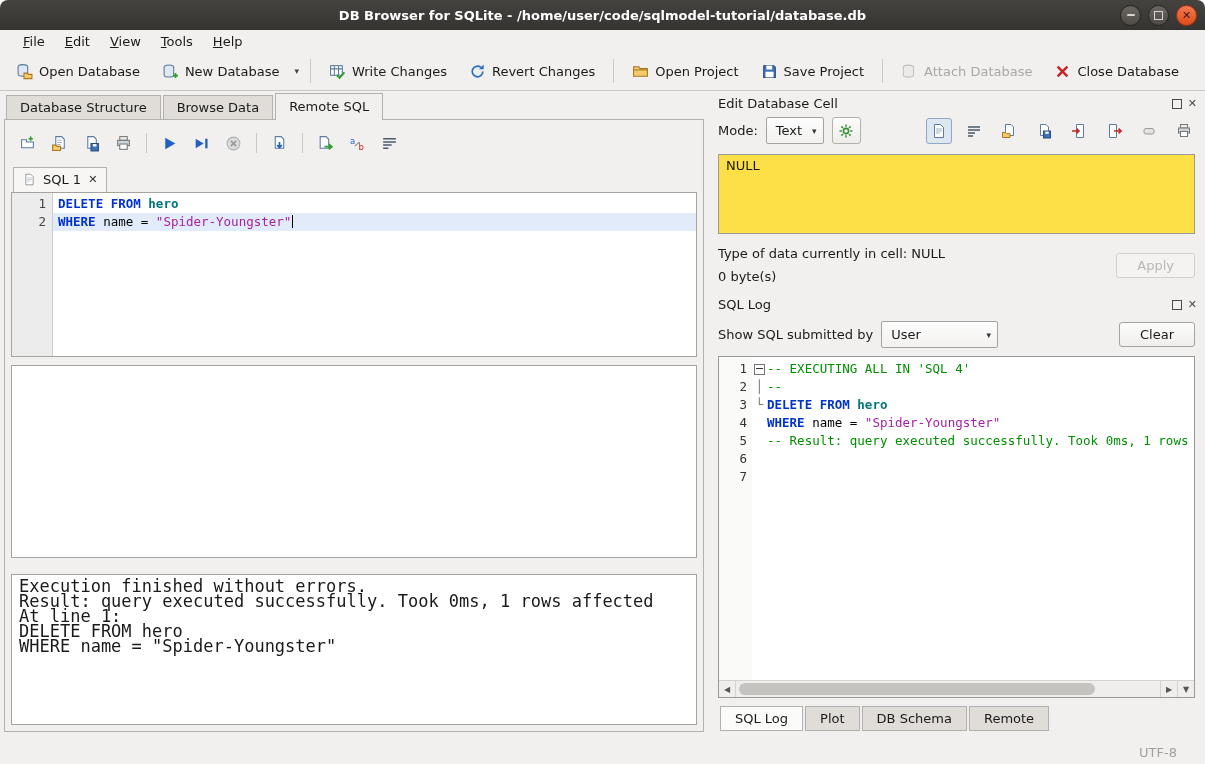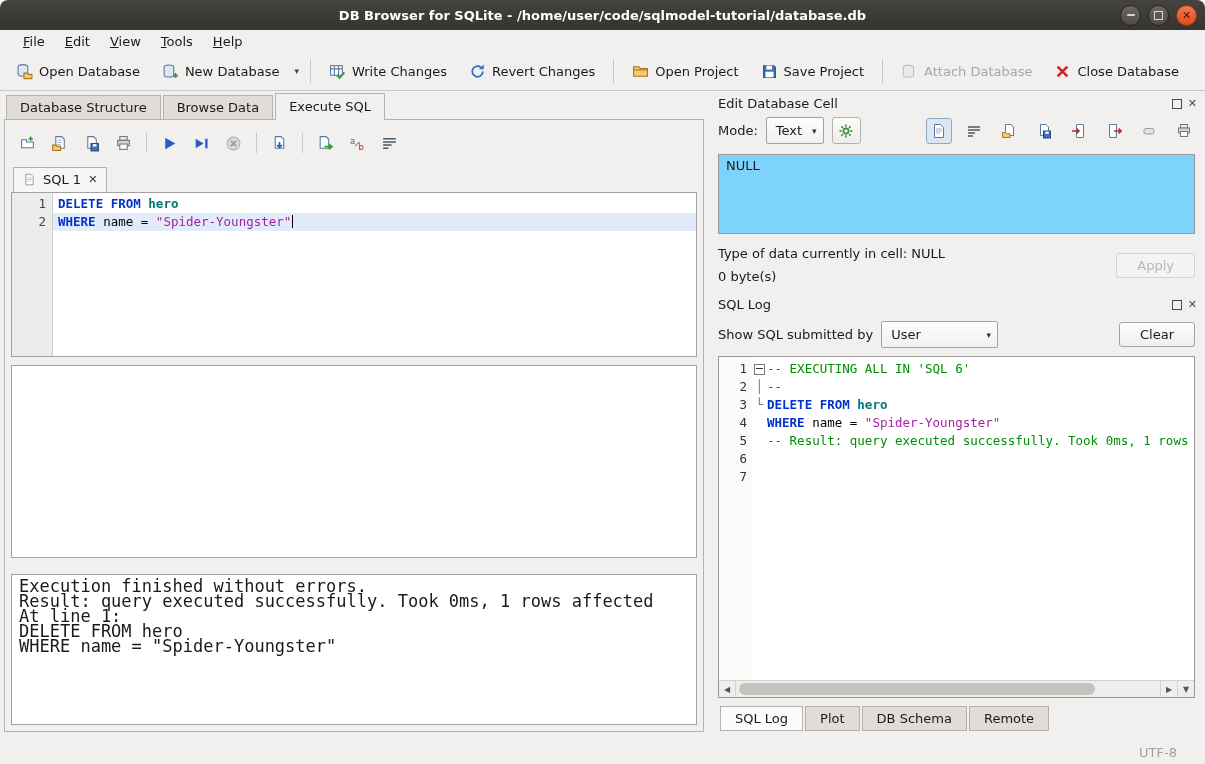--- a/index.html
+++ b/index.html
@@ -85,21 +85,21 @@
     display:inline-flex;align-items:center;gap:10px;padding:0 6px 0 9px;}
   .combo .arr{font-size:9px;color:#333;}
   .gear-btn{width:27px;height:25px;border:1px solid #b3b1ae;border-radius:3px;background:linear-gradient(#fcfcfb,#eeedeb);
     display:flex;align-items:center;justify-content:center;}
   .gear-btn svg{width:16px;height:16px;}
   .cell-icons{margin-left:auto;display:flex;align-items:center;gap:9px;}
   .mini-btn{width:24px;height:24px;display:flex;align-items:center;justify-content:center;border:1px solid transparent;border-radius:3px;}
   .mini-btn svg{width:16px;height:16px;}
   .mini-btn.pressed{border-color:#8fa8c4;background:#dde7f2;}
 
-  .cell-edit{height:72px;background:#7dd3fc;border:1px solid #999;margin:0 6px 12px 6px;padding:3px 7px;flex:0 0 auto;overflow:hidden;}
+  .cell-edit{height:72px;background:#fde047;border:1px solid #999;margin:0 6px 12px 6px;padding:3px 7px;flex:0 0 auto;overflow:hidden;}
 
   .cell-info-row{display:flex;align-items:center;margin:0 6px 10px 6px;flex:0 0 auto;}
   .cell-info-col{flex:1;display:flex;flex-direction:column;gap:8px;}
   .btn{border:1px solid #a5a3a0;background:linear-gradient(#fdfdfd,#efeeec);padding:4px 20px;border-radius:3px;text-align:center;}
   .btn.disabled{color:#b9b7b4;background:#f4f3f1;border-color:#d3d1ce;}
 
   .filter-row{display:flex;align-items:center;gap:8px;margin:6px 6px 8px 6px;flex:0 0 auto;}
   .filter-row .btn{margin-left:auto;}
   .combo.user{min-width:100px;justify-content:space-between;}
 
@@ -222,21 +222,21 @@
       <span>Close Database</span>
     </div>
   </div>
 
   <div class="content">
 
     <div class="left-panel">
       <div class="tabbar">
         <div class="tab"><span>Database Structure</span></div>
         <div class="tab"><span>Browse Data</span></div>
-        <div class="tab active"><span>Execute SQL</span></div>
+        <div class="tab active"><span>Remote SQL</span></div>
       </div>
 
       <div class="frame">
 
         <div class="sql-toolbar">
           <span class="icon-btn">
               <svg viewBox="0 0 16 16">
                 <path d="M2.5 4.5h4.5v2h6.5v5.5h-11z" fill="#fff" stroke="#5a7aa0"></path>
                 <path d="M11 1.5v4M9 3.5h4" stroke="#2f9e2f" stroke-width="1.5"></path>
               </svg>
@@ -461,21 +461,21 @@
                 <span class="fold-box"></span>
               </div>
               <div class="fold-cell">│</div>
               <div class="fold-cell">└</div>
               <div class="fold-cell"></div>
               <div class="fold-cell"></div>
               <div class="fold-cell"></div>
               <div class="fold-cell"></div>
             </div>
           <div class="log-code">
-              <div class="log-row"><span class="tk-cm">-- EXECUTING ALL IN 'SQL 6'</span></div>
+              <div class="log-row"><span class="tk-cm">-- EXECUTING ALL IN 'SQL 4'</span></div>
               <div class="log-row"><span class="tk-cm">--</span></div>
               <div class="log-row"><span class="tk-kw">DELETE FROM</span><span class="tk-pl"> </span><span class="tk-tbl">hero</span></div>
               <div class="log-row"><span class="tk-kw">WHERE</span><span class="tk-pl"> name = </span><span class="tk-str">"Spider-Youngster"</span></div>
               <div class="log-row"><span class="tk-cm">-- Result: query executed successfully. Took 0ms, 1 rows aff</span></div>
               <div class="log-row"></div>
             </div>
         </div>
         <div class="log-hscroll">
           <span class="scroll-btn">◀</span>
           <span class="scroll-track">

